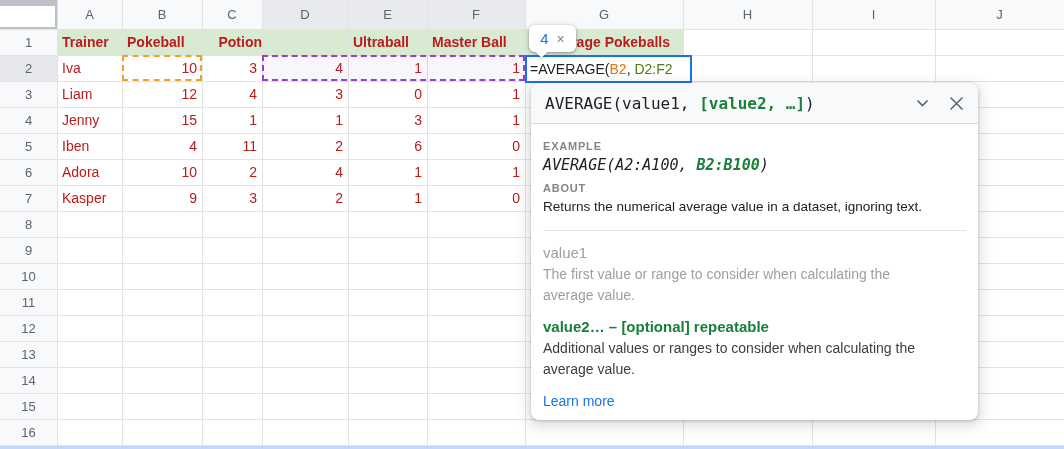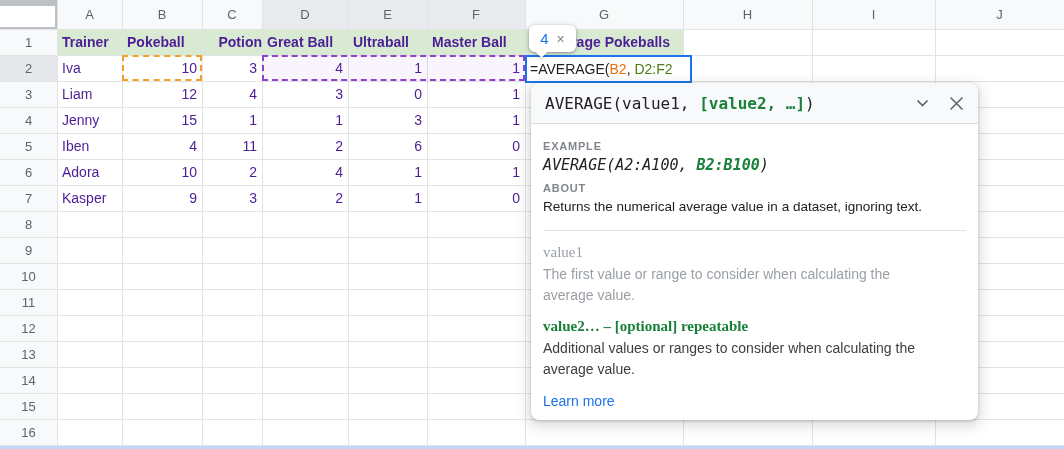--- a/index.html
+++ b/index.html
@@ -4,21 +4,21 @@
 <style>
   html,body{margin:0;padding:0;background:#fff;}
   #sheet{position:relative;width:1064px;height:449px;overflow:hidden;
          font-family:"Liberation Sans",sans-serif;background:#fff;}
   .abs{position:absolute;box-sizing:border-box;}
   
   .chdr{display:flex;align-items:center;justify-content:center;
         font-size:13px;color:#5f6368;z-index:5;}
   .rhdr{display:flex;align-items:center;justify-content:center;
         font-size:13px;color:#5f6368;z-index:5;}
-  .cell{font-size:14px;color:#4c1d95;line-height:26px;padding-left:5px;
+  .cell{font-size:14px;color:#b91c1c;line-height:26px;padding-left:5px;
         white-space:nowrap;z-index:5;}
   .cell.num{text-align:right;padding-right:5px;padding-left:0;}
   .cell.bold{font-weight:bold;}
   .cell.gpad{padding-left:21px;}
   
   .range-b2{left:122px;top:55px;width:80px;height:26px;
             border:2px dashed #f59e2c;z-index:6;}
   .range-df{left:262px;top:55px;width:263px;height:26px;
             border:2px dashed #9141cf;background:rgba(148,77,211,.06);z-index:6;}
   
@@ -46,21 +46,21 @@
        color:#202124;white-space:nowrap;flex:1;}
   .green-bold{color:#188038;font-weight:bold;}
   .hdr-icons{display:flex;align-items:center;gap:20px;padding-left:8px;}
   .icon-btn{cursor:pointer;display:flex;align-items:center;}
   .popup-body{padding:8px 12px 0 12px;}
   .sec-label{font-size:11px;font-weight:bold;color:#80868b;letter-spacing:.8px;margin-top:8px;}
   .codeline{font-family:"DejaVu Sans Mono","Liberation Mono",monospace;font-size:15px;
             color:#202124;margin-top:4px;white-space:nowrap;font-style:italic;}
   .about{font-size:13.5px;color:#202124;margin-top:5px;white-space:nowrap;}
   .popup-body hr{border:none;border-top:1px solid #e3e5e8;margin:16px 0 13px 0;}
-  .param-name{font-family:Liberation Serif, serif;font-size:15px;
+  .param-name{font-family:Liberation Sans, sans-serif;font-size:15px;
               color:#9aa0a6;}
   .param-name.green-bold{color:#188038;margin-top:12px;}
   .param-desc{font-size:14px;color:#9aa0a6;line-height:1.5;max-width:400px;margin-top:3px;}
   .param-desc.dark{color:#3c4043;}
   .learn{display:inline-block;margin-top:13px;font-size:14px;color:#1a73e8;cursor:pointer;}
   .bottomline{left:0;top:446px;width:1064px;height:3px;background:#c4d7fb;z-index:10;}
 </style>
 </head>
 <body>
 
@@ -166,21 +166,20 @@
     <div class="abs rhdr" style="left: 0px; top: 263px; width: 57px; height: 26px; z-index: 5;">10</div>
     <div class="abs rhdr" style="left: 0px; top: 289px; width: 57px; height: 26px; z-index: 5;">11</div>
     <div class="abs rhdr" style="left: 0px; top: 315px; width: 57px; height: 26px; z-index: 5;">12</div>
     <div class="abs rhdr" style="left: 0px; top: 341px; width: 57px; height: 26px; z-index: 5;">13</div>
     <div class="abs rhdr" style="left: 0px; top: 367px; width: 57px; height: 26px; z-index: 5;">14</div>
     <div class="abs rhdr" style="left: 0px; top: 393px; width: 57px; height: 26px; z-index: 5;">15</div>
     <div class="abs rhdr" style="left: 0px; top: 419px; width: 57px; height: 26px; z-index: 5;">16</div>
     <div class="abs cell bold" style="left: 57px; top: 29px; width: 65px; height: 26px; z-index: 5;">Trainer</div>
     <div class="abs cell bold" style="left: 122px; top: 29px; width: 80px; height: 26px; z-index: 5;">Pokeball</div>
     <div class="abs cell bold" style="left: 202px; top: 29px; width: 60px; height: 26px; z-index: 5; text-align: right;">Potion</div>
-    <div class="abs cell bold" style="left: 262px; top: 29px; width: 86px; height: 26px; z-index: 5;">Great Ball</div>
     <div class="abs cell bold" style="left: 348px; top: 29px; width: 79px; height: 26px; z-index: 5;">Ultraball</div>
     <div class="abs cell bold" style="left: 427px; top: 29px; width: 98px; height: 26px; z-index: 5;">Master Ball</div>
     <div class="abs cell bold gpad" style="left: 525px; top: 29px; width: 158px; height: 26px; z-index: 5;">Average Pokeballs</div>
     <div class="abs cell" style="left: 57px; top: 55px; width: 65px; height: 26px; z-index: 5;">Iva</div>
     <div class="abs cell num" style="left: 122px; top: 55px; width: 80px; height: 26px; z-index: 5;">10</div>
     <div class="abs cell num" style="left: 202px; top: 55px; width: 60px; height: 26px; z-index: 5;">3</div>
     <div class="abs cell num" style="left: 262px; top: 55px; width: 86px; height: 26px; z-index: 5;">4</div>
     <div class="abs cell num" style="left: 348px; top: 55px; width: 79px; height: 26px; z-index: 5;">1</div>
     <div class="abs cell num" style="left: 427px; top: 55px; width: 98px; height: 26px; z-index: 5;">1</div>
     <div class="abs cell" style="left: 57px; top: 81px; width: 65px; height: 26px; z-index: 5;">Liam</div>

